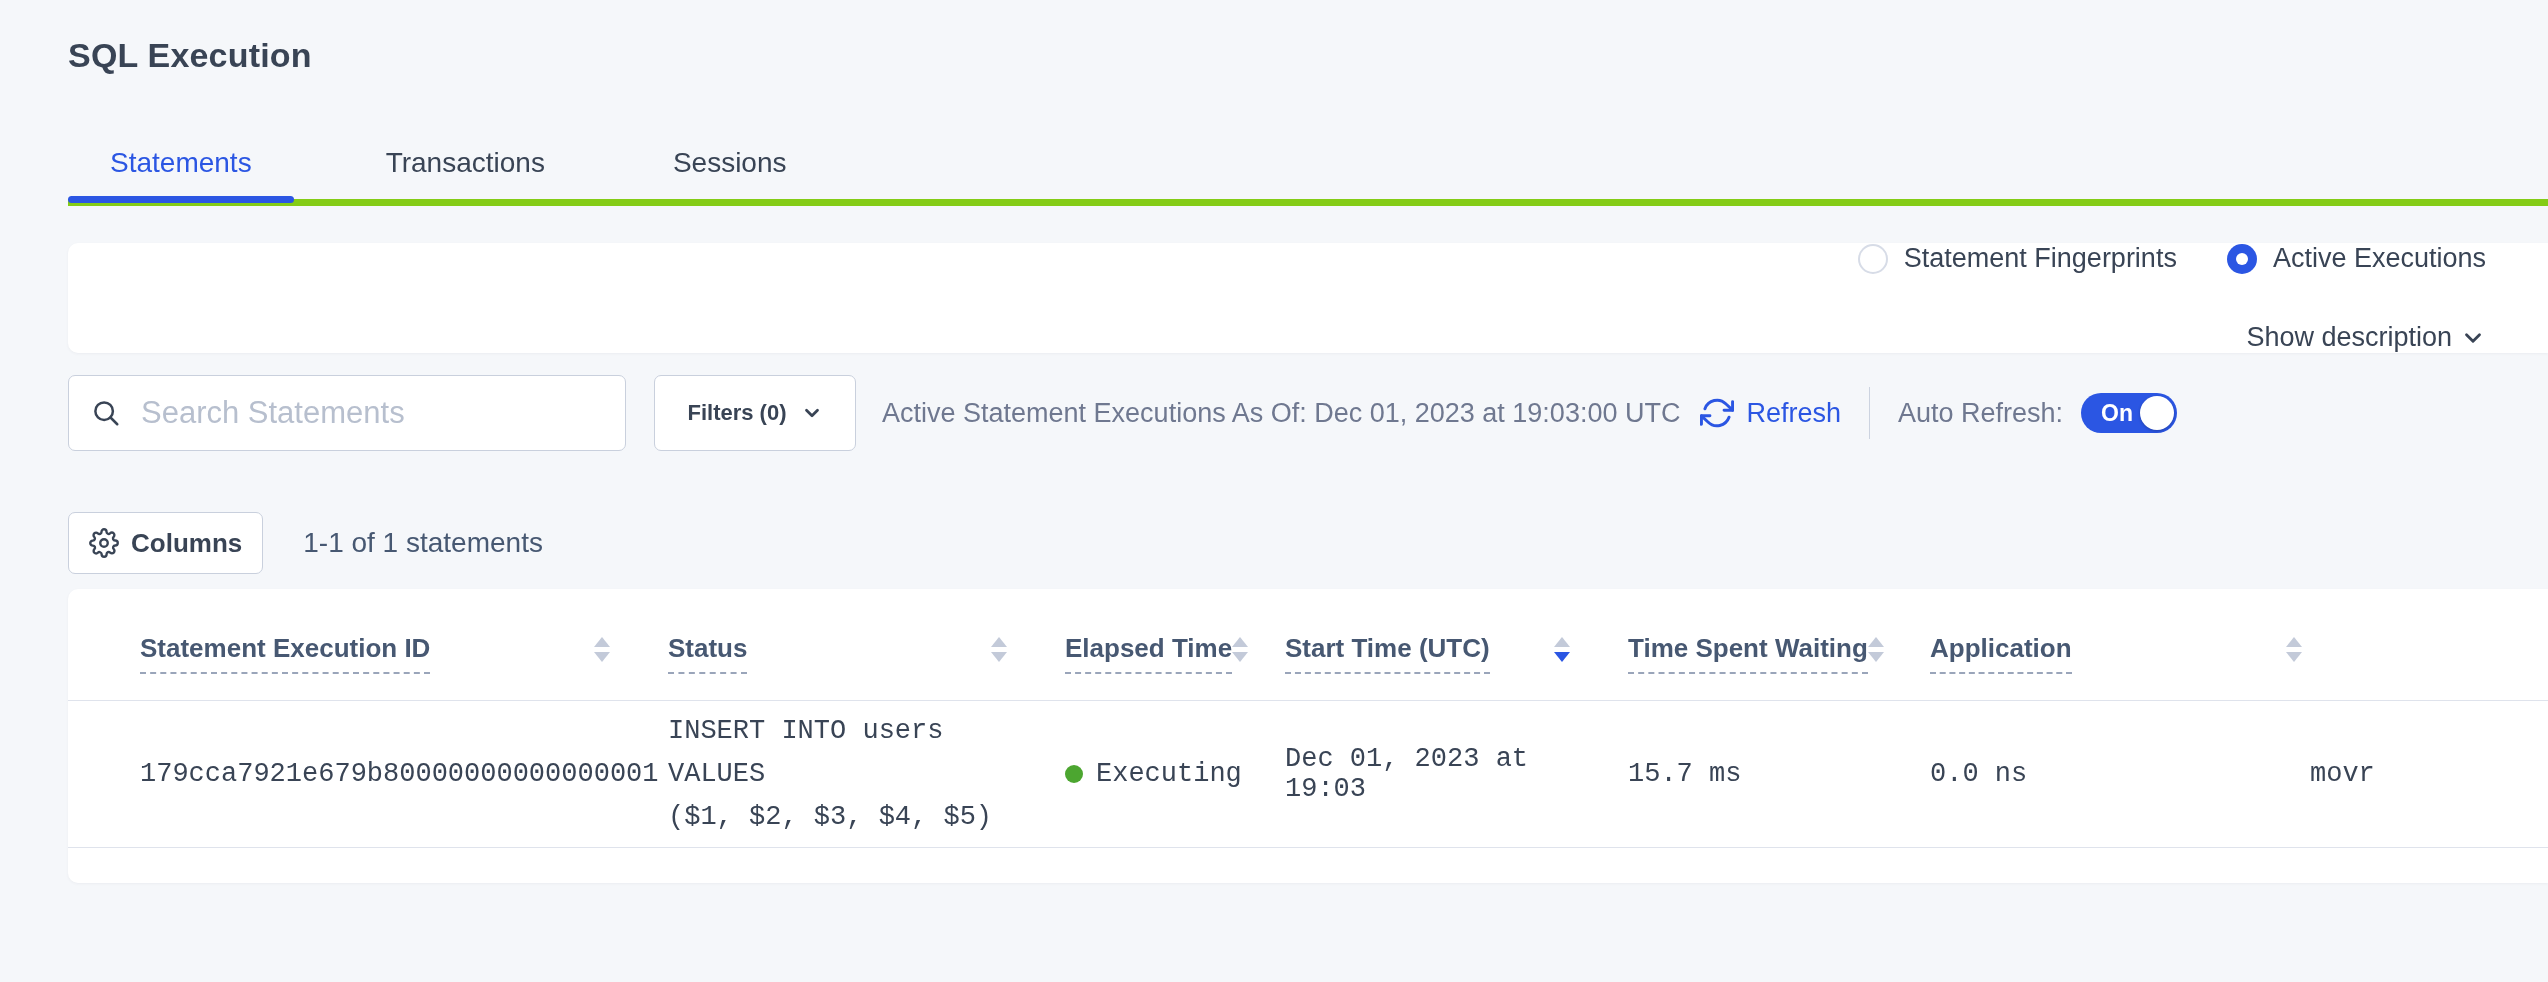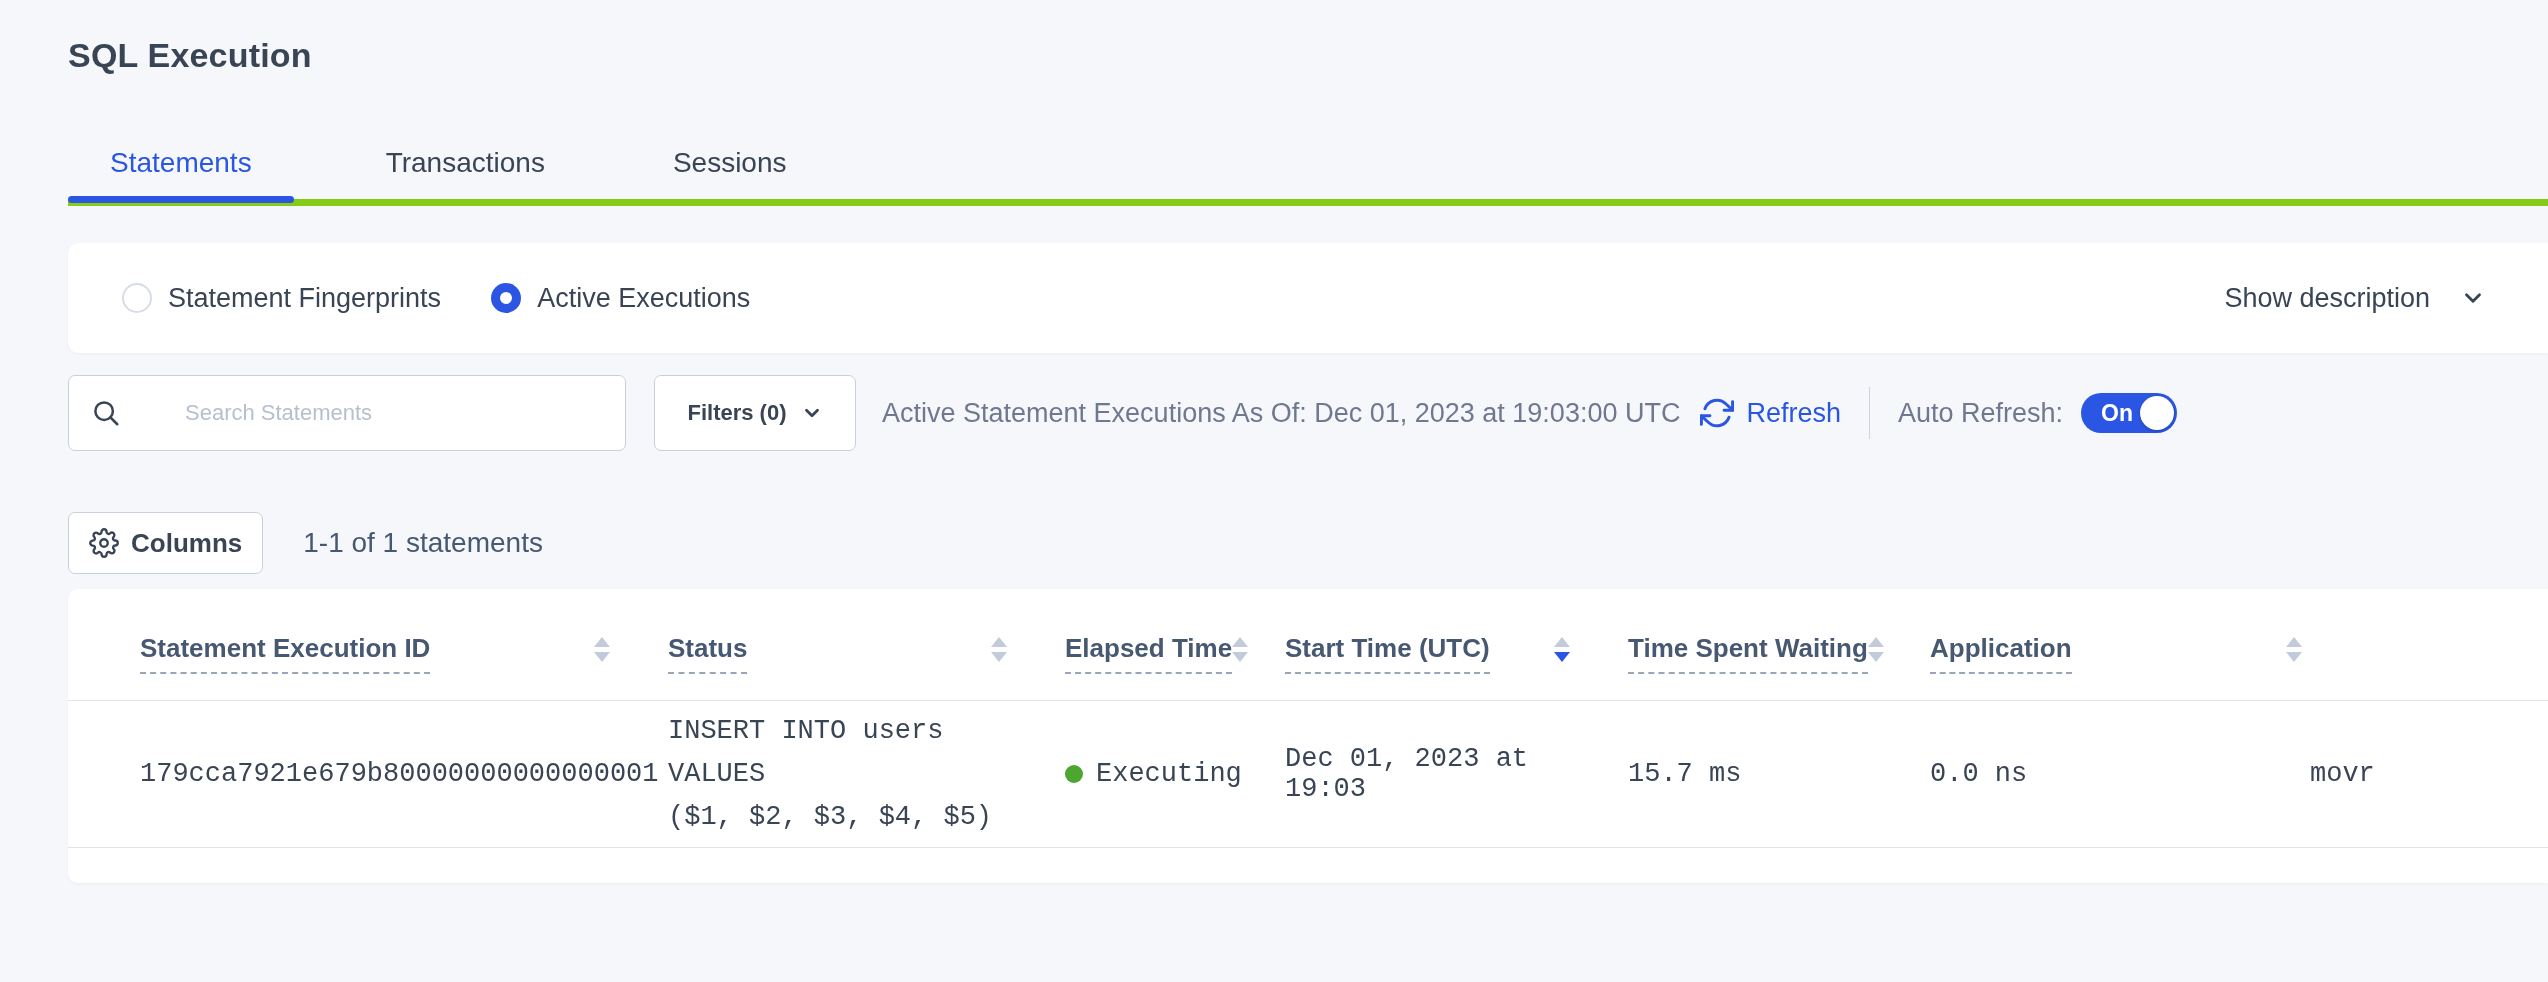--- a/index.html
+++ b/index.html
@@ -24,42 +24,42 @@
   .tab.active { color:#2b56e3; }
   .tab.active::after {
     content:""; position:absolute; left:0; right:0; bottom:-4px; height:7px;
     background:#2b56e3; border-radius:4px;
   }
 
   
   .card { background:#ffffff; border-radius:10px 0 0 10px; box-shadow:0 1px 3px rgba(57,68,85,.05); }
 
   
-  .viewmode-card { margin-top:37px; width:2480px; height:110px; display:flex; align-items:center; padding:0 62px 0 54px; }
+  .viewmode-card { margin-top:37px; width:2480px; height:110px; display:flex; align-items:flex-end; padding:0 62px 0 54px;flex-direction:column; }
   .radio-group { display:flex; align-items:center; gap:50px; }
   .radio-item { display:flex; align-items:center; gap:16px; cursor:pointer; }
   .radio-circle { width:30px; height:30px; border-radius:50%; border:2px solid #d7dce7; background:#fff; position:relative; flex:none; }
   .radio-circle.checked { border:none; background:#2b56e3; }
   .radio-circle.checked::after {
     content:""; position:absolute; left:50%; top:50%; width:12px; height:12px;
     margin:-6px 0 0 -6px; background:#fff; border-radius:50%;
   }
   .radio-label { font-size:27px; color:#394455; }
   .spacer { flex:1; }
-  .show-desc { display:flex; align-items:center; gap:30px; font-size:27px; color:#394455; cursor:pointer; }
+  .show-desc { display:flex; align-items:center; gap:8px; font-size:27px; color:#394455; cursor:pointer; }
 
   
   .toolbar { margin-top:22px; display:flex; align-items:center; width:2480px; height:76px; }
   .search-box {
     width:558px; height:76px; background:#fff; border:1px solid #c9d0dd; border-radius:7px;
     display:flex; align-items:center; padding:0 22px; gap:20px; flex:none;
   }
   .search-box input {
-    border:none; outline:none; flex:1; font-size:22px; color:#394455;
-    font-family:"Liberation Sans", sans-serif; background:transparent;margin-left:44px;
+    border:none; outline:none; flex:1; font-size:31px; color:#394455;
+    font-family:"Liberation Sans", sans-serif; background:transparent;
   }
   .search-box input::placeholder { color:#b7bfce; }
   .btn {
     background:#fff; border:1px solid #c9d0dd; border-radius:7px; cursor:pointer;
     display:flex; align-items:center; justify-content:center; color:#394455;
   }
   .filters-btn { margin-left:28px; width:202px; height:76px; gap:14px; font-size:22px; font-weight:bold; flex:none; }
   .asof-text { margin-left:26px; font-size:27px; color:#6f7890; white-space:nowrap; }
   .refresh { margin-left:20px; display:flex; align-items:center; gap:12px; color:#2b56e3; font-size:27px; cursor:pointer; white-space:nowrap; }
   .v-divider { margin-left:28px; width:1px; height:52px; background:#ccd3e0; flex:none; }

